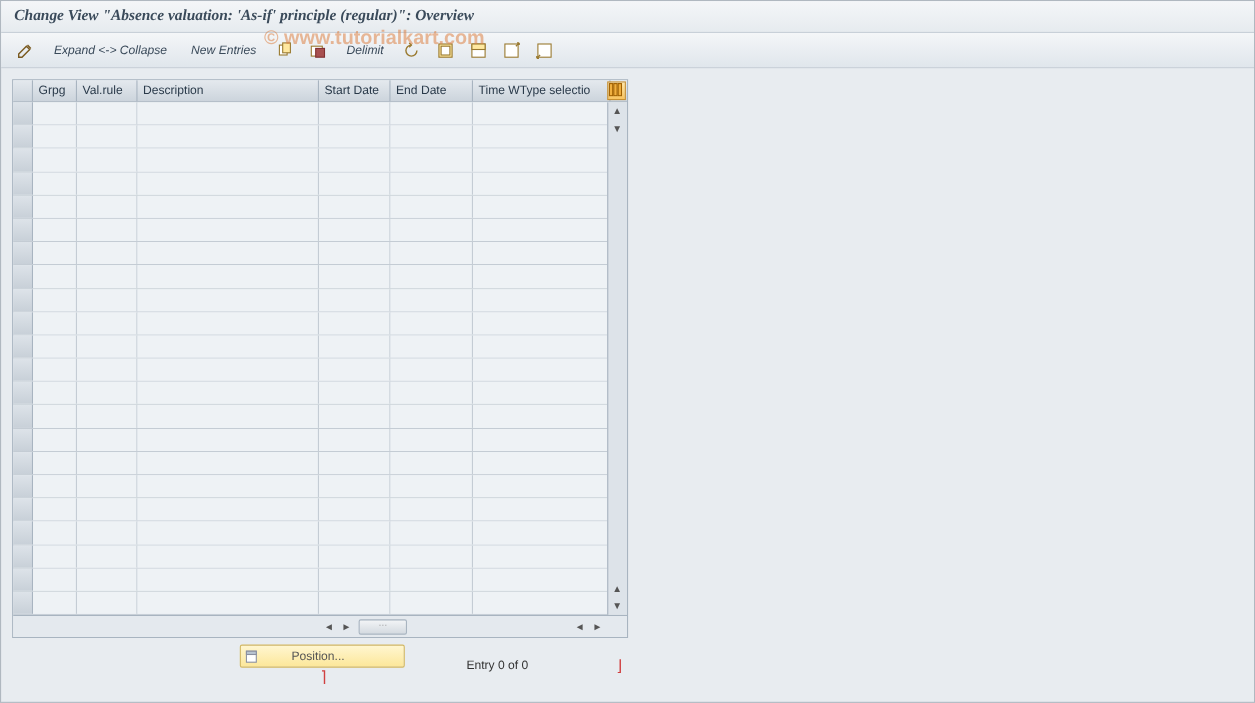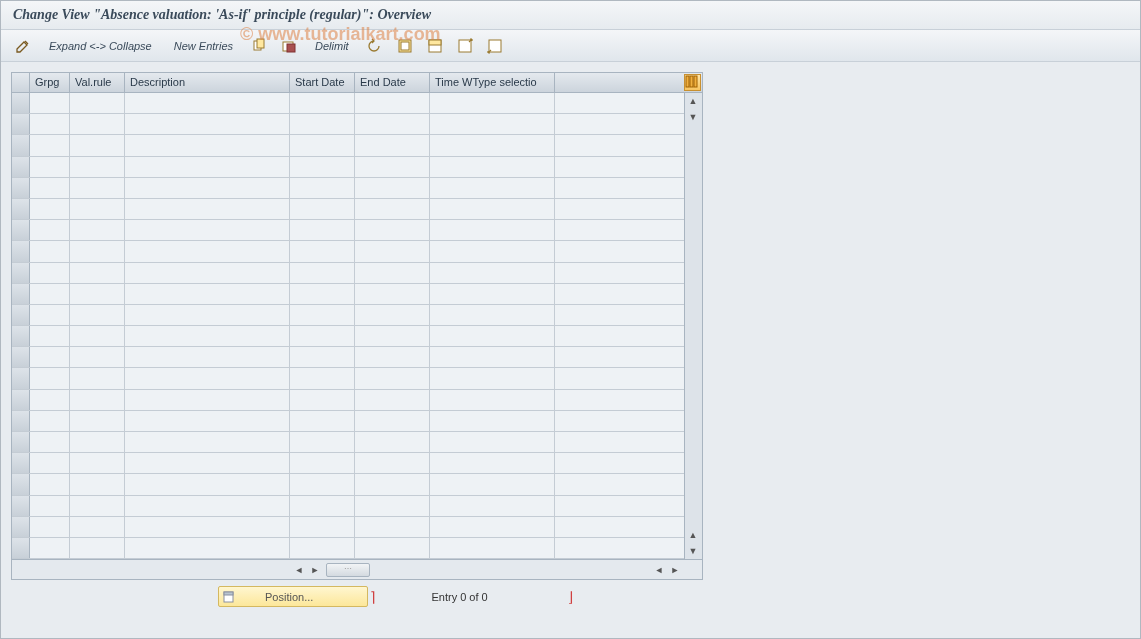--- a/index.html
+++ b/index.html
@@ -61,21 +61,21 @@
       color: rgba(220,130,70,0.55);
       font-family: Arial, sans-serif;
       pointer-events: none;
       z-index: 5;
     }
     .content {
       padding: 10px;
       position: relative;
     }
     .grid-frame {
-      width: 692px;
+      width: 560px;
       background: #eef2f5;
       border: 1px solid #a8b4c0;
       position: relative;
     }
     .grid-header-row {
       display: flex;
       background: linear-gradient(to bottom, #e4e9ee 0%, #ccd4dc 100%);
       border-bottom: 1px solid #a8b4c0;
       height: 20px;
       position: relative;
@@ -165,21 +165,21 @@
     .hspacer { flex: 1; }
     .footer {
       position: absolute;
       top: 586px;
       left: 0;
       width: 1141px;
       display: flex;
       align-items: center;
       padding-left: 218px;
     }
-    .position-btn-wrap { display:flex; align-items:center; }
+    .position-btn-wrap { display:flex; align-items:center;flex-direction:column; }
     .position-btn {
       width: 150px;
       height: 21px;
       background: linear-gradient(to bottom,#fff6d0,#fce79a);
       border: 1px solid #d4b860;
       border-radius: 2px;
       display: flex; align-items: center;
       padding: 0 4px;
       cursor: pointer;
       color: #555;

